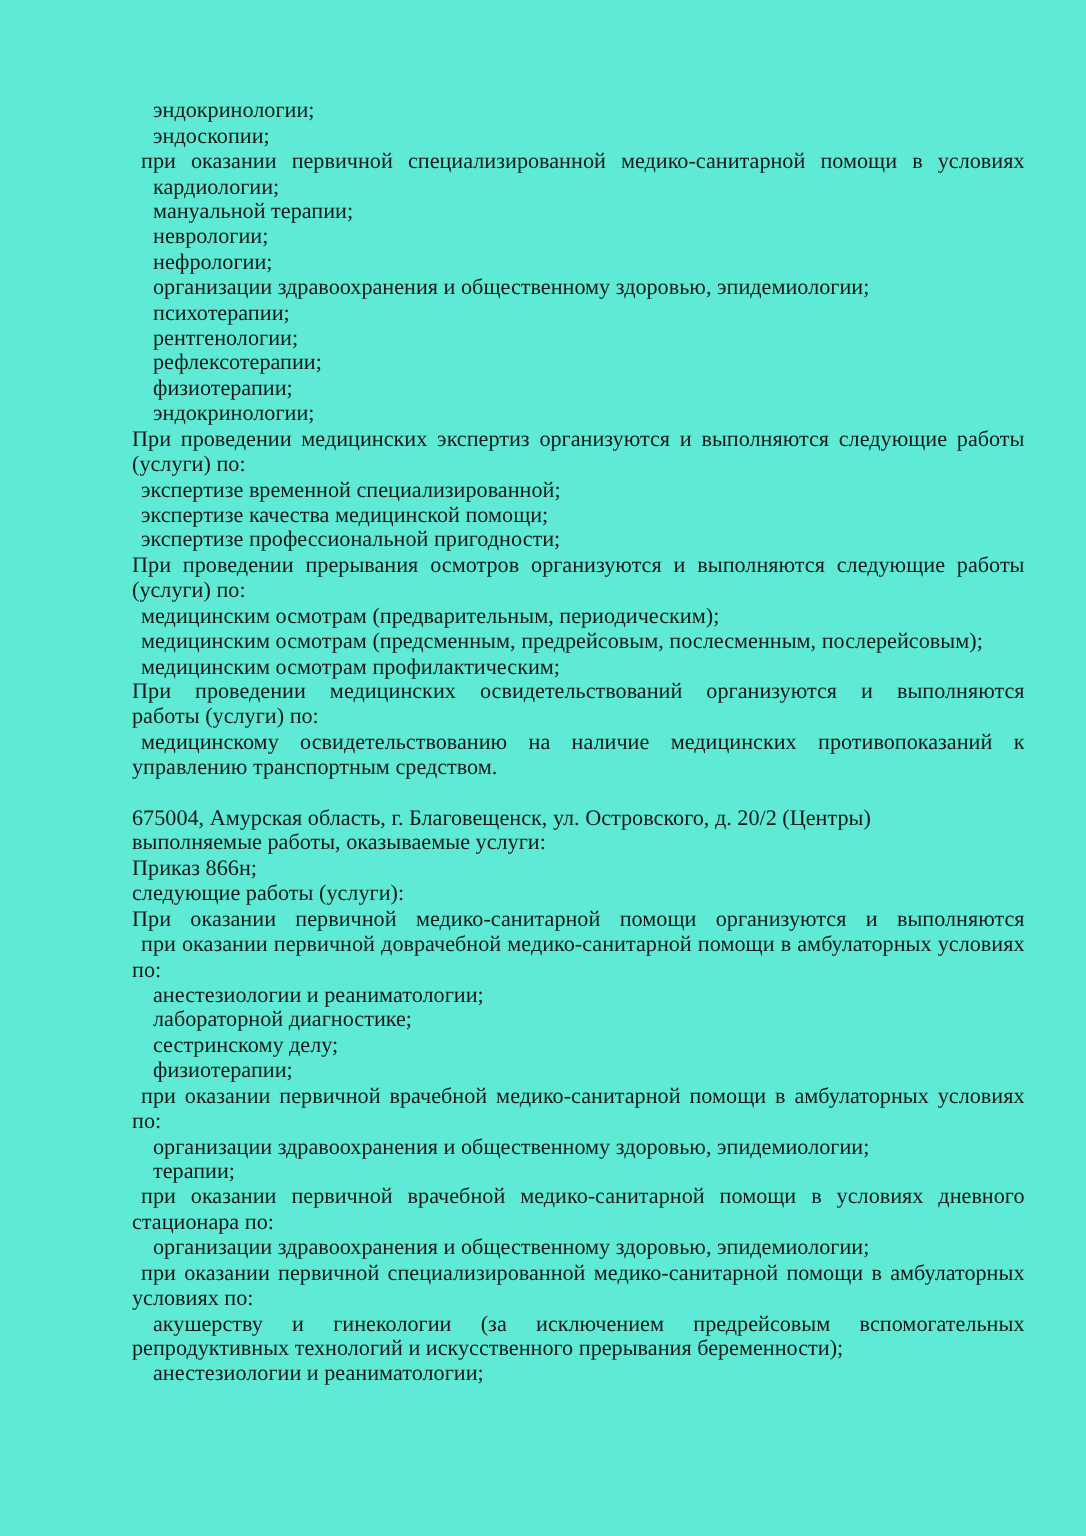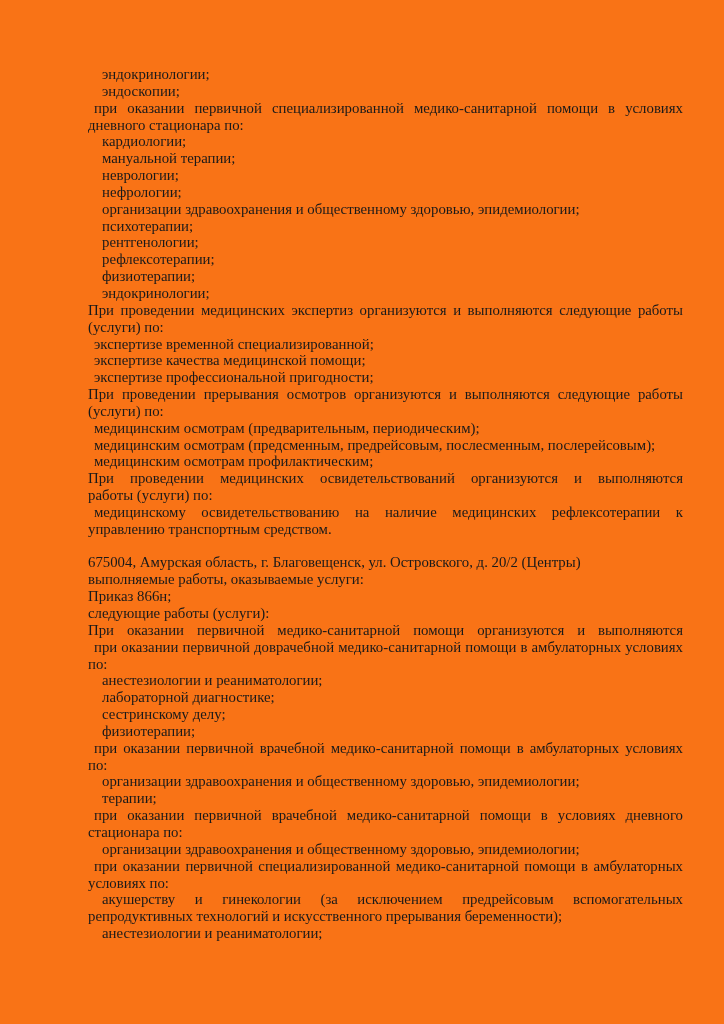--- a/index.html
+++ b/index.html
@@ -1,20 +1,20 @@
 <!DOCTYPE html>
 <html><head>
 <meta charset="utf-8">
 <style>
   html, body { margin: 0; padding: 0; background: #ffffff; }
   .page {
     position: relative;
     width: 724px;
     height: 1024px;
-    background: #f97316;
+    background: #5eead4;
     overflow: hidden;
     font-family: "Liberation Serif", "DejaVu Serif", serif;
     color: #1a1a1a;
   }
   .text-block {
     position: absolute;
     left: 88px;
     top: 66px;
     width: 595px;
     font-size: 14.8px;
@@ -40,21 +40,20 @@
 </style>
 </head>
 <body>
 
 <div class="page">
   <div class="text-block">
 
   <p class="doc-line indent-2">эндокринологии;</p>
       <p class="doc-line indent-2">эндоскопии;</p>
       <p class="doc-line indent-1 stretch">при оказании первичной специализированной медико-санитарной помощи в условиях</p>
-      <p class="doc-line indent-0">дневного стационара по:</p>
       <p class="doc-line indent-2">кардиологии;</p>
       <p class="doc-line indent-2">мануальной терапии;</p>
       <p class="doc-line indent-2">неврологии;</p>
       <p class="doc-line indent-2">нефрологии;</p>
       <p class="doc-line indent-2">организации здравоохранения и общественному здоровью, эпидемиологии;</p>
       <p class="doc-line indent-2">психотерапии;</p>
       <p class="doc-line indent-2">рентгенологии;</p>
       <p class="doc-line indent-2">рефлексотерапии;</p>
       <p class="doc-line indent-2">физиотерапии;</p>
       <p class="doc-line indent-2">эндокринологии;</p>
@@ -63,21 +62,21 @@
       <p class="doc-line indent-1">экспертизе временной специализированной;</p>
       <p class="doc-line indent-1">экспертизе качества медицинской помощи;</p>
       <p class="doc-line indent-1">экспертизе профессиональной пригодности;</p>
       <p class="doc-line indent-0 stretch">При проведении прерывания осмотров организуются и выполняются следующие работы</p>
       <p class="doc-line indent-0">(услуги) по:</p>
       <p class="doc-line indent-1">медицинским осмотрам (предварительным, периодическим);</p>
       <p class="doc-line indent-1">медицинским осмотрам (предсменным, предрейсовым, послесменным, послерейсовым);</p>
       <p class="doc-line indent-1">медицинским осмотрам профилактическим;</p>
       <p class="doc-line indent-0 stretch">При проведении медицинских освидетельствований организуются и выполняются следующие</p>
       <p class="doc-line indent-0">работы (услуги) по:</p>
-      <p class="doc-line indent-1 stretch">медицинскому освидетельствованию на наличие медицинских рефлексотерапии к</p>
+      <p class="doc-line indent-1 stretch">медицинскому освидетельствованию на наличие медицинских противопоказаний к</p>
       <p class="doc-line indent-0">управлению транспортным средством.</p>
       <p class="doc-line indent-0 blank"></p>
       <p class="doc-line indent-0">675004, Амурская область, г. Благовещенск, ул. Островского, д. 20/2 (Центры)</p>
       <p class="doc-line indent-0">выполняемые работы, оказываемые услуги:</p>
       <p class="doc-line indent-0">Приказ 866н;</p>
       <p class="doc-line indent-0">следующие работы (услуги):</p>
       <p class="doc-line indent-0 stretch">При оказании первичной медико-санитарной помощи организуются и выполняются</p>
       <p class="doc-line indent-1 stretch">при оказании первичной доврачебной медико-санитарной помощи в амбулаторных условиях</p>
       <p class="doc-line indent-0">по:</p>
       <p class="doc-line indent-2">анестезиологии и реаниматологии;</p>

